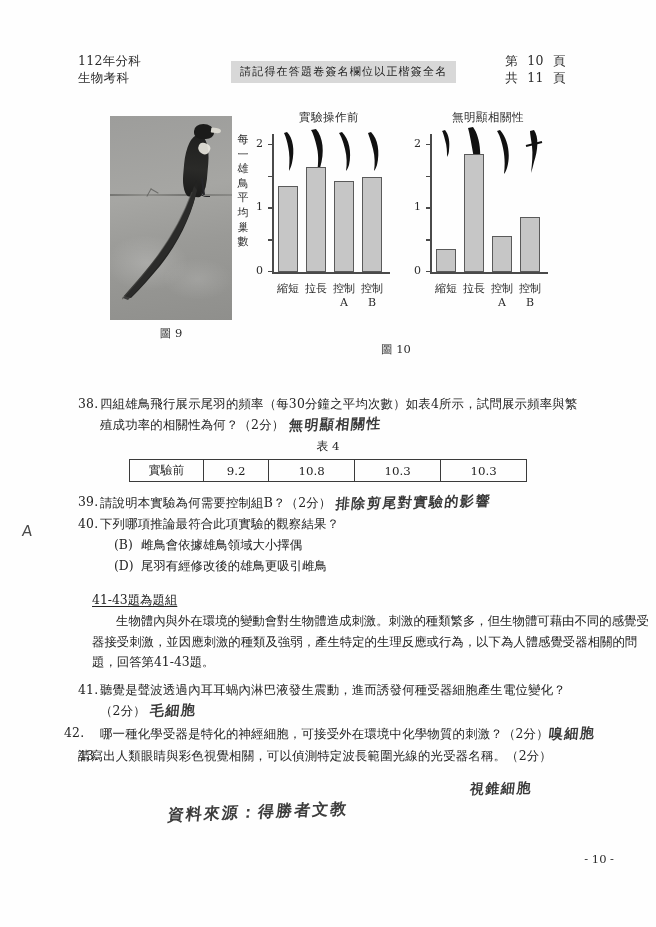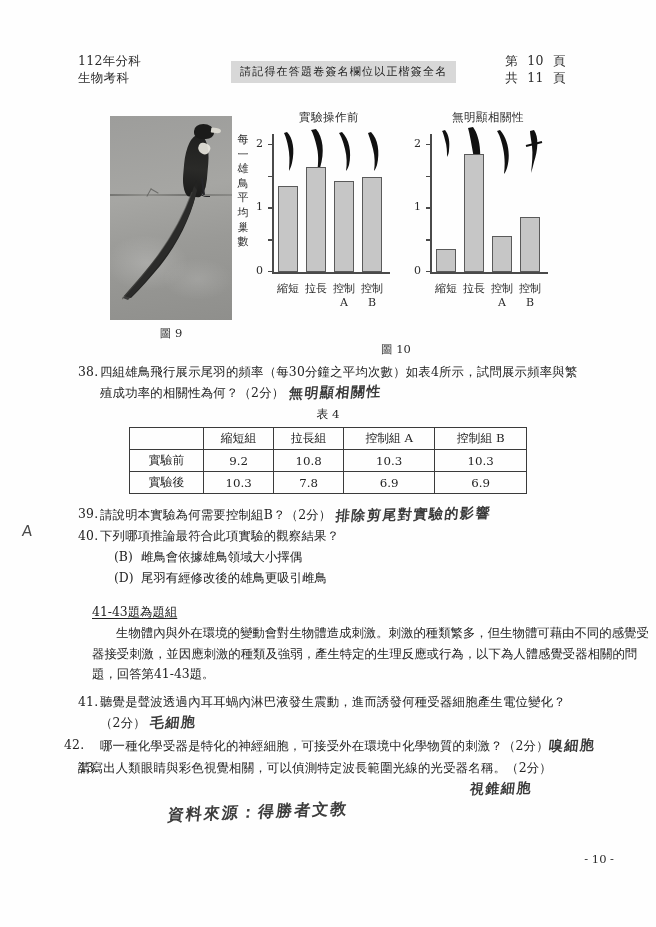--- a/index.html
+++ b/index.html
@@ -407,54 +407,40 @@
         </div>
 
       </div>
     </div>
 
     <div class="fig10-cap">圖 10</div>
   </div>
 
   <div class="body">
 
-    <div class="q" style="padding-left:78px;">
+    <div class="q" style="padding-left:78px;margin-top:32px;">
       <span class="q-num" style="left:78px">38.</span>
       <div class="q-body">
         <div>四組雄鳥飛行展示尾羽的頻率（每30分鐘之平均次數）如表4所示，試問展示頻率與繁</div>
         <div>
           <span>殖成功率的相關性為何？（2分）</span>
           <span class="hand">無明顯相關性</span>
         </div>
       </div>
     </div>
 
     <div class="tbl-cap">表 4</div>
     <table class="t4">
       <tbody>
-          <tr>
-        <th class="c0"></th>
-        <th>縮短組</th>
-        <th>拉長組</th>
-        <th>控制組 A</th>
-        <th>控制組 B</th>
-      </tr>
       <tr>
         <td class="c0">實驗前</td>
         <td>9.2</td>
         <td>10.8</td>
         <td>10.3</td>
         <td>10.3</td>
-      </tr>
-      <tr>
-        <td class="c0">實驗後</td>
-        <td>10.3</td>
-        <td>7.8</td>
-        <td>6.9</td>
-        <td>6.9</td>
       </tr>
     </tbody>
       </table>
 
     <div class="q" style="padding-left:78px; margin-top:10px;">
       <span class="q-num" style="left:78px">39.</span>
       <div class="q-body">
         <span>請說明本實驗為何需要控制組B？（2分）</span>
         <span class="hand">排除剪尾對實驗的影響</span>
       </div>

